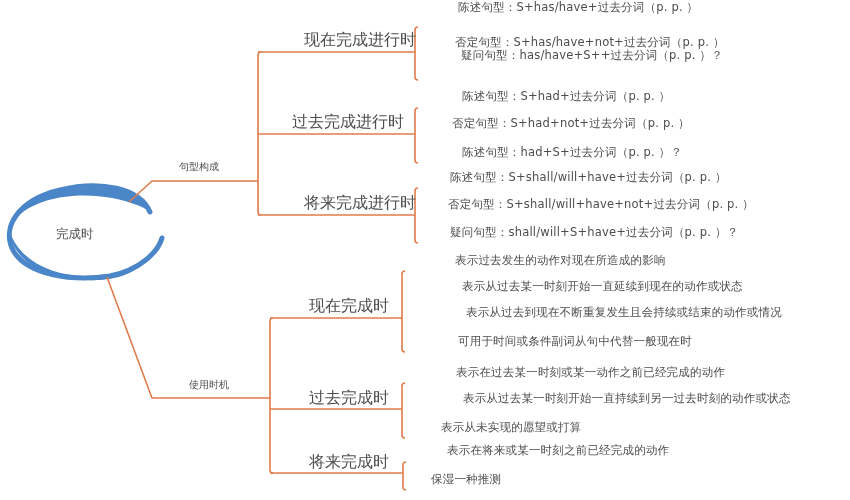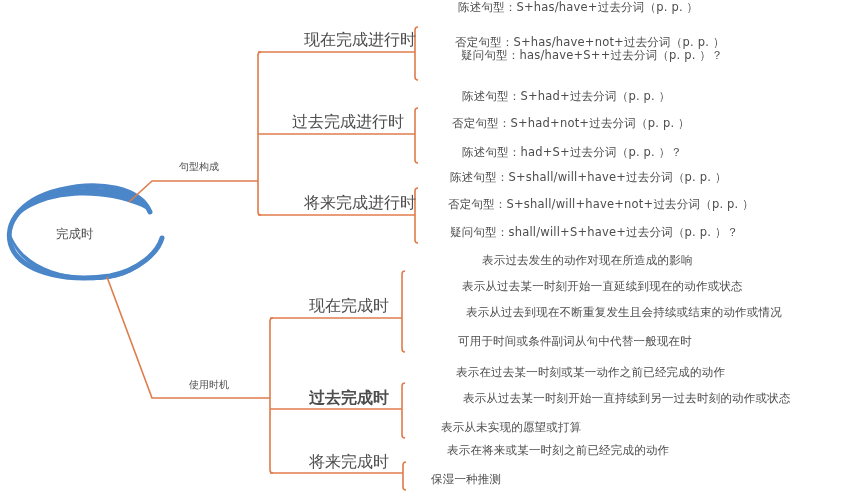--- a/index.html
+++ b/index.html
@@ -95,25 +95,25 @@
 <div class="lbl leaf" style="left:462px; top:145px;">陈述句型：had+S+过去分词（p. p. ）？</div>
 
 <div class="lbl l2" style="left:304px; top:196px;">将来完成进行时</div>
 <div class="lbl leaf" style="left:450px; top:170px;">陈述句型：S+shall/will+have+过去分词（p. p. ）</div>
 <div class="lbl leaf" style="left:448px; top:197px;">否定句型：S+shall/will+have+not+过去分词（p. p. ）</div>
 <div class="lbl leaf" style="left:450px; top:225px;">疑问句型：shall/will+S+have+过去分词（p. p. ）？</div>
 
 <div class="lbl l1" style="left:189px; top:378px;">使用时机</div>
 
 <div class="lbl l2" style="left:309px; top:299px;">现在完成时</div>
-<div class="lbl leaf" style="left:482px; top:253px;text-align:right;">表示过去发生的动作对现在所造成的影响</div>
+<div class="lbl leaf" style="left:455px; top:253px;text-align:right;">表示过去发生的动作对现在所造成的影响</div>
 <div class="lbl leaf" style="left:462px; top:279px;">表示从过去某一时刻开始一直延续到现在的动作或状态</div>
 <div class="lbl leaf" style="left:466px; top:305px;">表示从过去到现在不断重复发生且会持续或结束的动作或情况</div>
 <div class="lbl leaf" style="left:458px; top:334px;">可用于时间或条件副词从句中代替一般现在时</div>
 
-<div class="lbl l2" style="left:309px; top:391px;font-weight:bold;">过去完成时</div>
+<div class="lbl l2" style="left:309px; top:391px;">过去完成时</div>
 <div class="lbl leaf" style="left:456px; top:365px;">表示在过去某一时刻或某一动作之前已经完成的动作</div>
 <div class="lbl leaf" style="left:463px; top:391px;">表示从过去某一时刻开始一直持续到另一过去时刻的动作或状态</div>
 <div class="lbl leaf" style="left:441px; top:420px;">表示从未实现的愿望或打算</div>
 
 <div class="lbl l2" style="left:309px; top:455px;">将来完成时</div>
 <div class="lbl leaf" style="left:447px; top:443px;text-align:center;">表示在将来或某一时刻之前已经完成的动作</div>
 <div class="lbl leaf" style="left:431px; top:472px;">保湿一种推测</div>
 
 </body></html>

